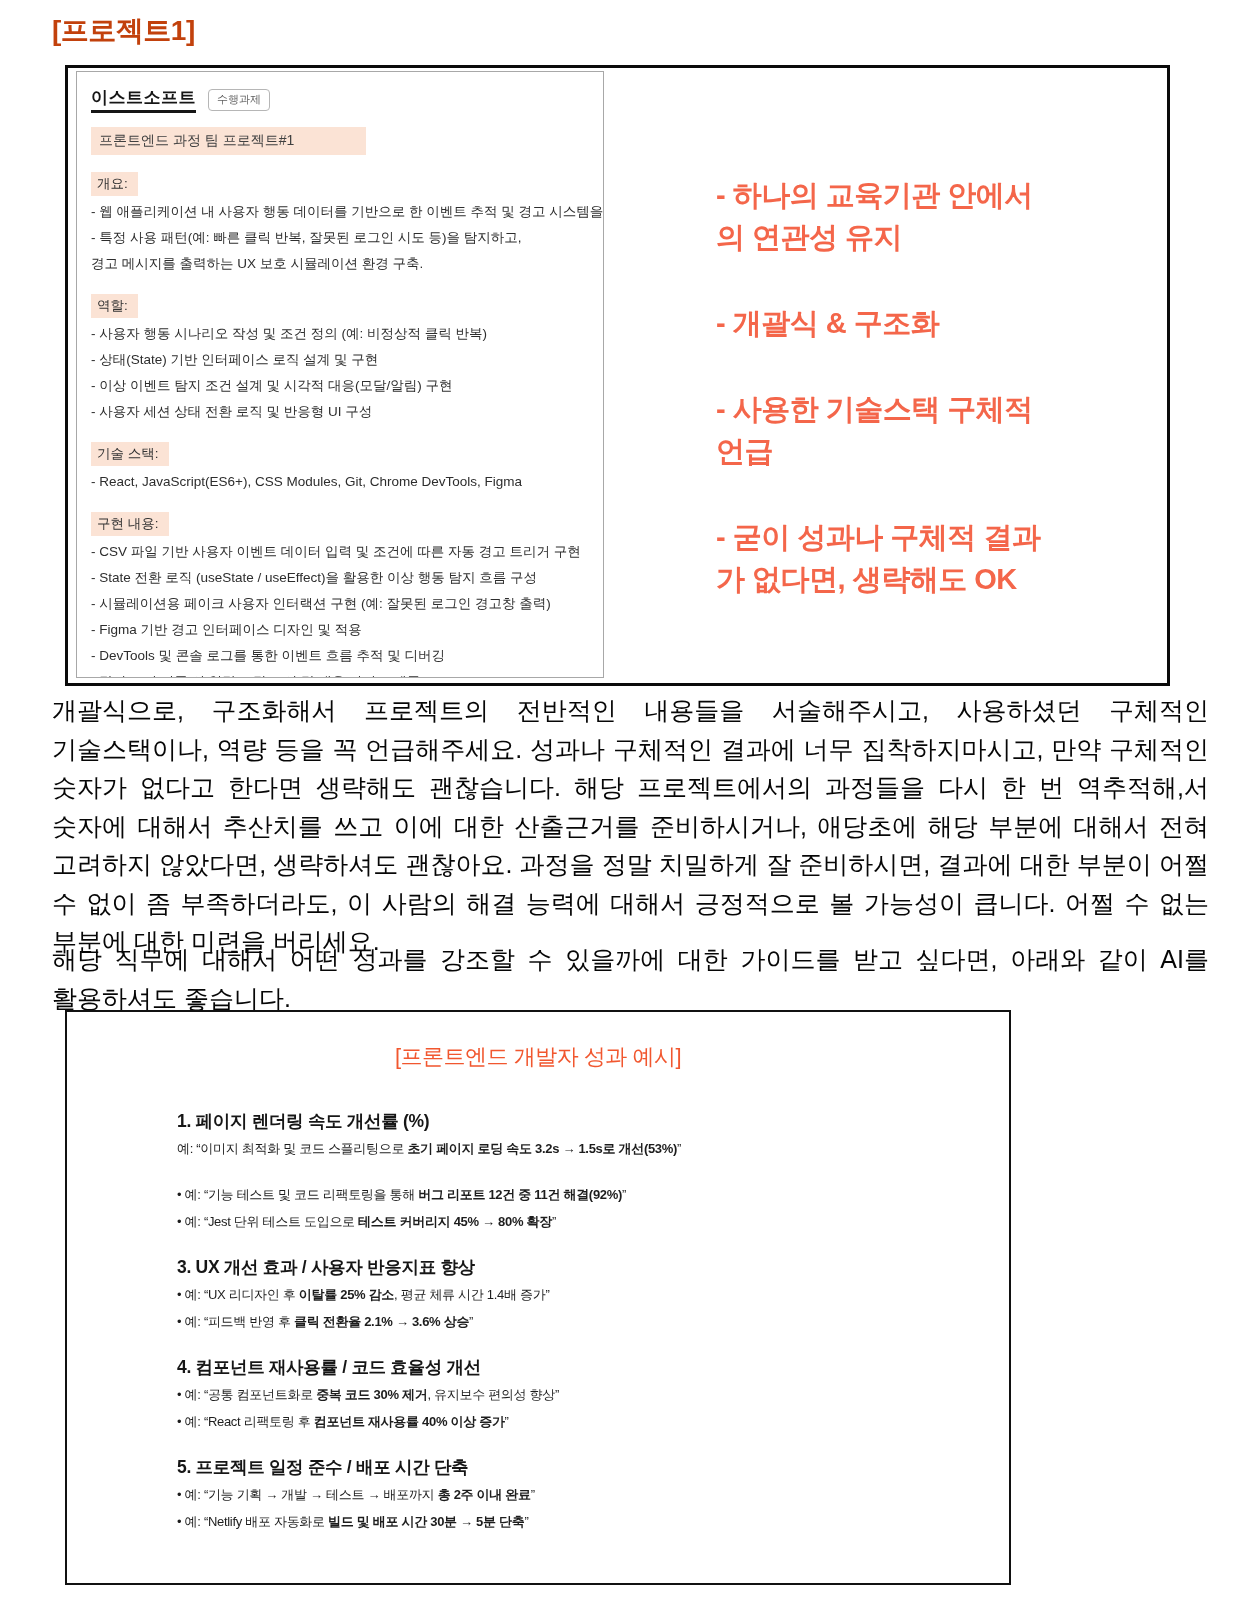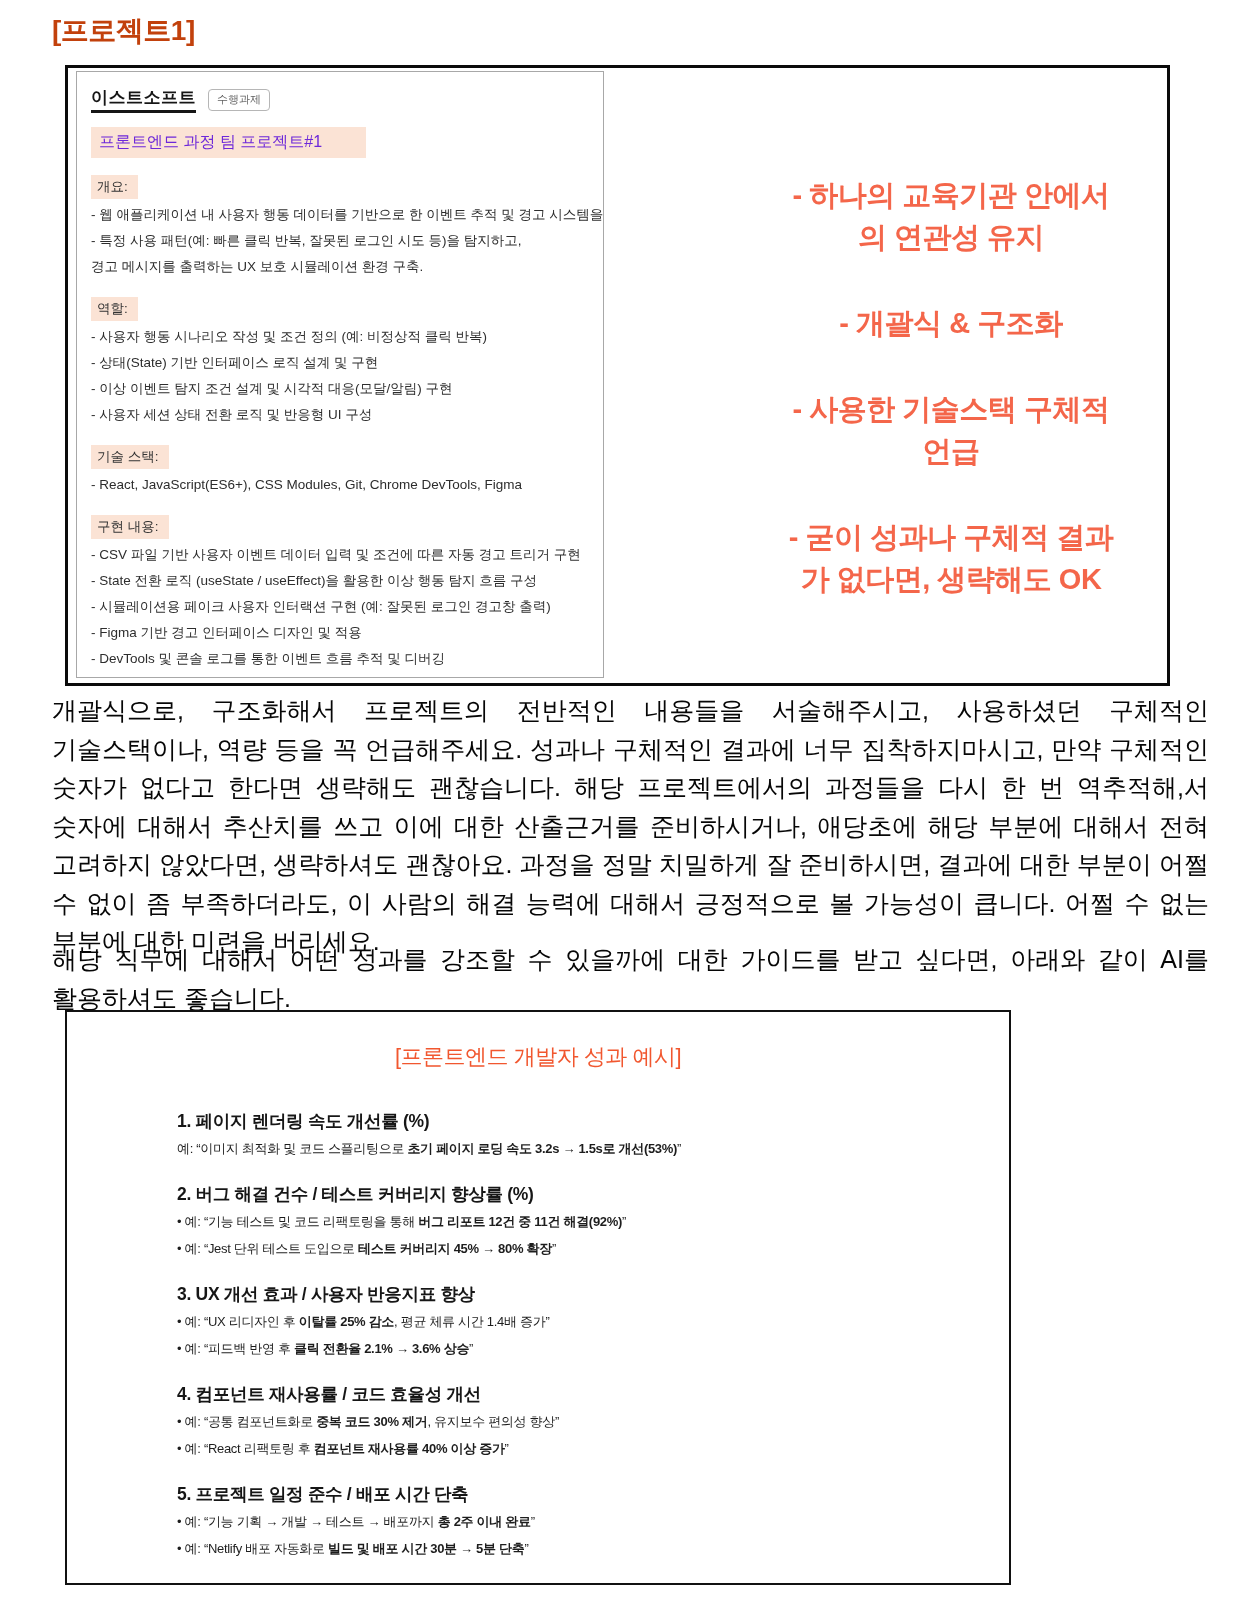--- a/index.html
+++ b/index.html
@@ -8,26 +8,26 @@
   .page { position:relative; width:1258px; height:1608px; background:#fff; overflow:hidden; }
 
   .page-heading { position:absolute; left:52px; top:12px; font-size:28px; font-weight:800; color:#c2410c; letter-spacing:-0.5px; }
 
   
   .figure-box { position:absolute; left:65px; top:65px; width:1105px; height:621px; border:3px solid #0a0a0a; background:#fff; }
   .doc-shot { position:absolute; left:8px; top:3px; width:528px; height:607px; border:1px solid #a8a8a8; background:#fff; padding:12px 10px 8px 14px; overflow:hidden; }
   .doc-logo-row { display:flex; align-items:center; gap:12px; margin:2px 0 14px 0; }
   .doc-logo { font-size:17px; font-weight:800; color:#161616; letter-spacing:0.5px; border-bottom:3px solid #161616; padding-bottom:1px; }
   .doc-badge { font-size:11px; color:#5f5f5f; border:1px solid #b6b6b6; border-radius:4px; padding:2px 8px 3px 8px; background:#fff; }
-  .doc-title { background:var(--peach); color:#6d28d9; font-size:16px; padding:5px 8px; width:275px; white-space:nowrap; }
+  .doc-title { background:var(--peach); color:#404040; font-size:14px; padding:5px 8px; width:275px; white-space:nowrap; }
   .doc-section { margin-top:17px; }
   .doc-section-header { display:inline-block; background:var(--peach); color:#333; font-size:13.5px; padding:3px 10px 3px 6px; margin-bottom:3px; }
   .doc-line { font-size:13.5px; line-height:26px; color:#2d2d2d; white-space:nowrap; }
 
-  .annotations { position:absolute; left:648px; top:106px; width:470px;text-align:center; }
+  .annotations { position:absolute; left:648px; top:106px; width:470px; }
   .annotation { color:var(--accent); font-size:29px; line-height:42px; font-weight:600; white-space:pre-line; margin-bottom:44px; letter-spacing:-0.5px; }
 
   
   .body-paragraph { position:absolute; left:52px; width:1157px; font-size:25px; line-height:38.5px; color:#060606; text-align:justify; word-break:keep-all; }
   .p1 { top:691px; }
   .p2 { top:940px; }
 
   
   .example-box { position:absolute; left:65px; top:1010px; width:946px; height:575px; border:2px solid #111; background:#fff; }
   .example-title { text-align:center; margin-top:30px; font-size:22px; font-weight:400; color:var(--accent2); letter-spacing:-0.5px; }
@@ -73,21 +73,20 @@
   <p class="body-paragraph p2">해당 직무에 대해서 어떤 성과를 강조할 수 있을까에 대한 가이드를 받고 싶다면, 아래와 같이 AI를 활용하셔도 좋습니다.</p>
 
   <div class="example-box">
     <div class="example-title">[프론트엔드 개발자 성과 예시]</div>
     <div class="example-items">
         <div class="example-item">
           <div class="example-item-heading">1. 페이지 렌더링 속도 개선률 (%)</div>
           <div class="example-line"><span class="seg">예: “이미지 최적화 및 코드 스플리팅으로 </span><span class="seg-bold">초기 페이지 로딩 속도 3.2s → 1.5s로 개선(53%)</span><span class="seg">”</span></div>
         </div>
         <div class="example-item">
-          <div class="example-item-heading">2. 버그 해결 건수 / 테스트 커버리지 향상률 (%)</div>
           <div class="example-line"><span class="seg">• 예: “기능 테스트 및 코드 리팩토링을 통해 </span><span class="seg-bold">버그 리포트 12건 중 11건 해결(92%)</span><span class="seg">”</span></div>
           <div class="example-line"><span class="seg">• 예: “Jest 단위 테스트 도입으로 </span><span class="seg-bold">테스트 커버리지 45% → 80% 확장</span><span class="seg">”</span></div>
         </div>
         <div class="example-item">
           <div class="example-item-heading">3. UX 개선 효과 / 사용자 반응지표 향상</div>
           <div class="example-line"><span class="seg">• 예: “UX 리디자인 후 </span><span class="seg-bold">이탈률 25% 감소</span><span class="seg">, 평균 체류 시간 1.4배 증가”</span></div>
           <div class="example-line"><span class="seg">• 예: “피드백 반영 후 </span><span class="seg-bold">클릭 전환율 2.1% → 3.6% 상승</span><span class="seg">”</span></div>
         </div>
         <div class="example-item">
           <div class="example-item-heading">4. 컴포넌트 재사용률 / 코드 효율성 개선</div>

